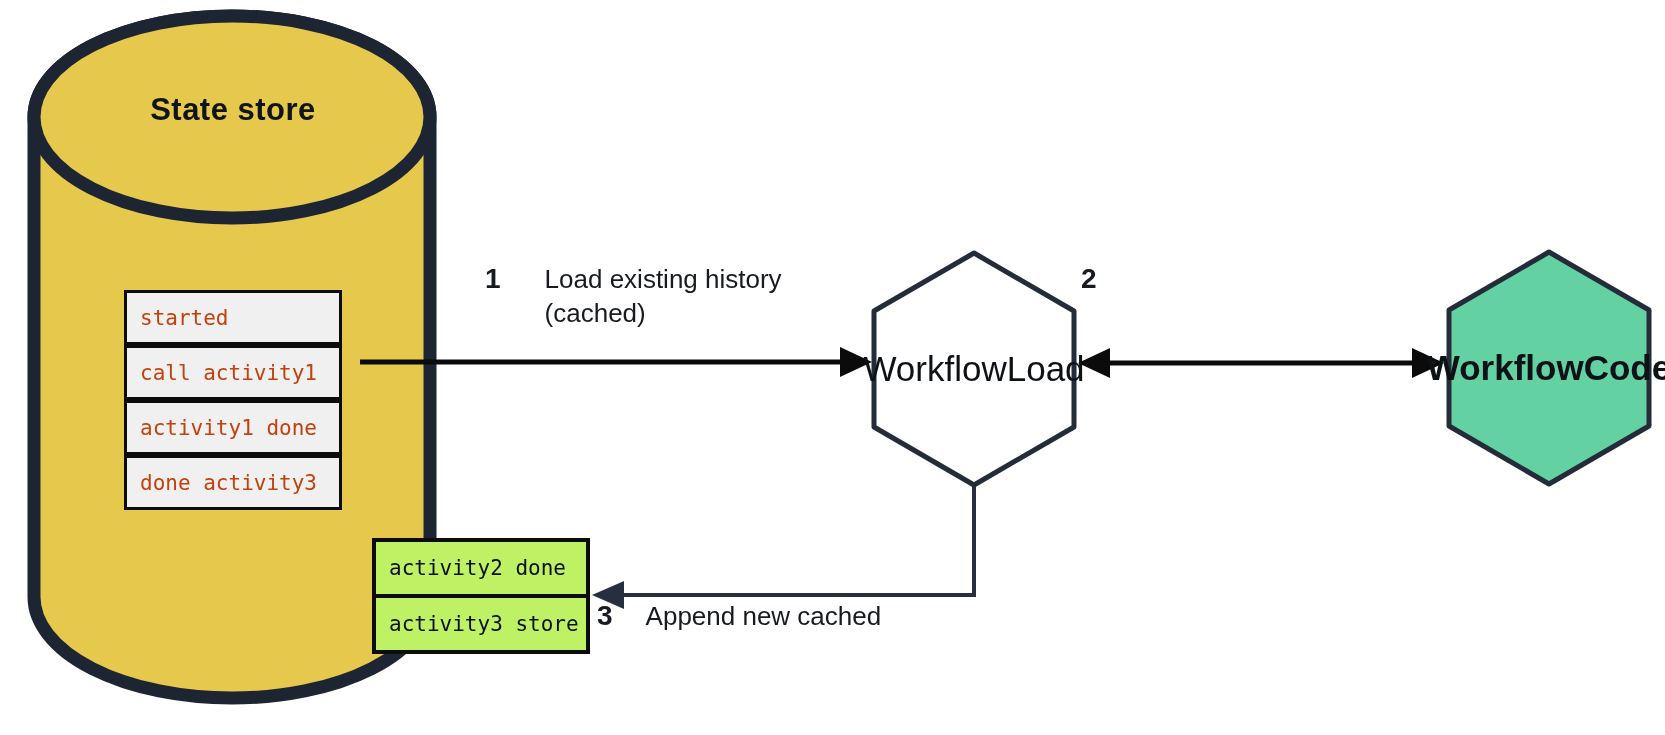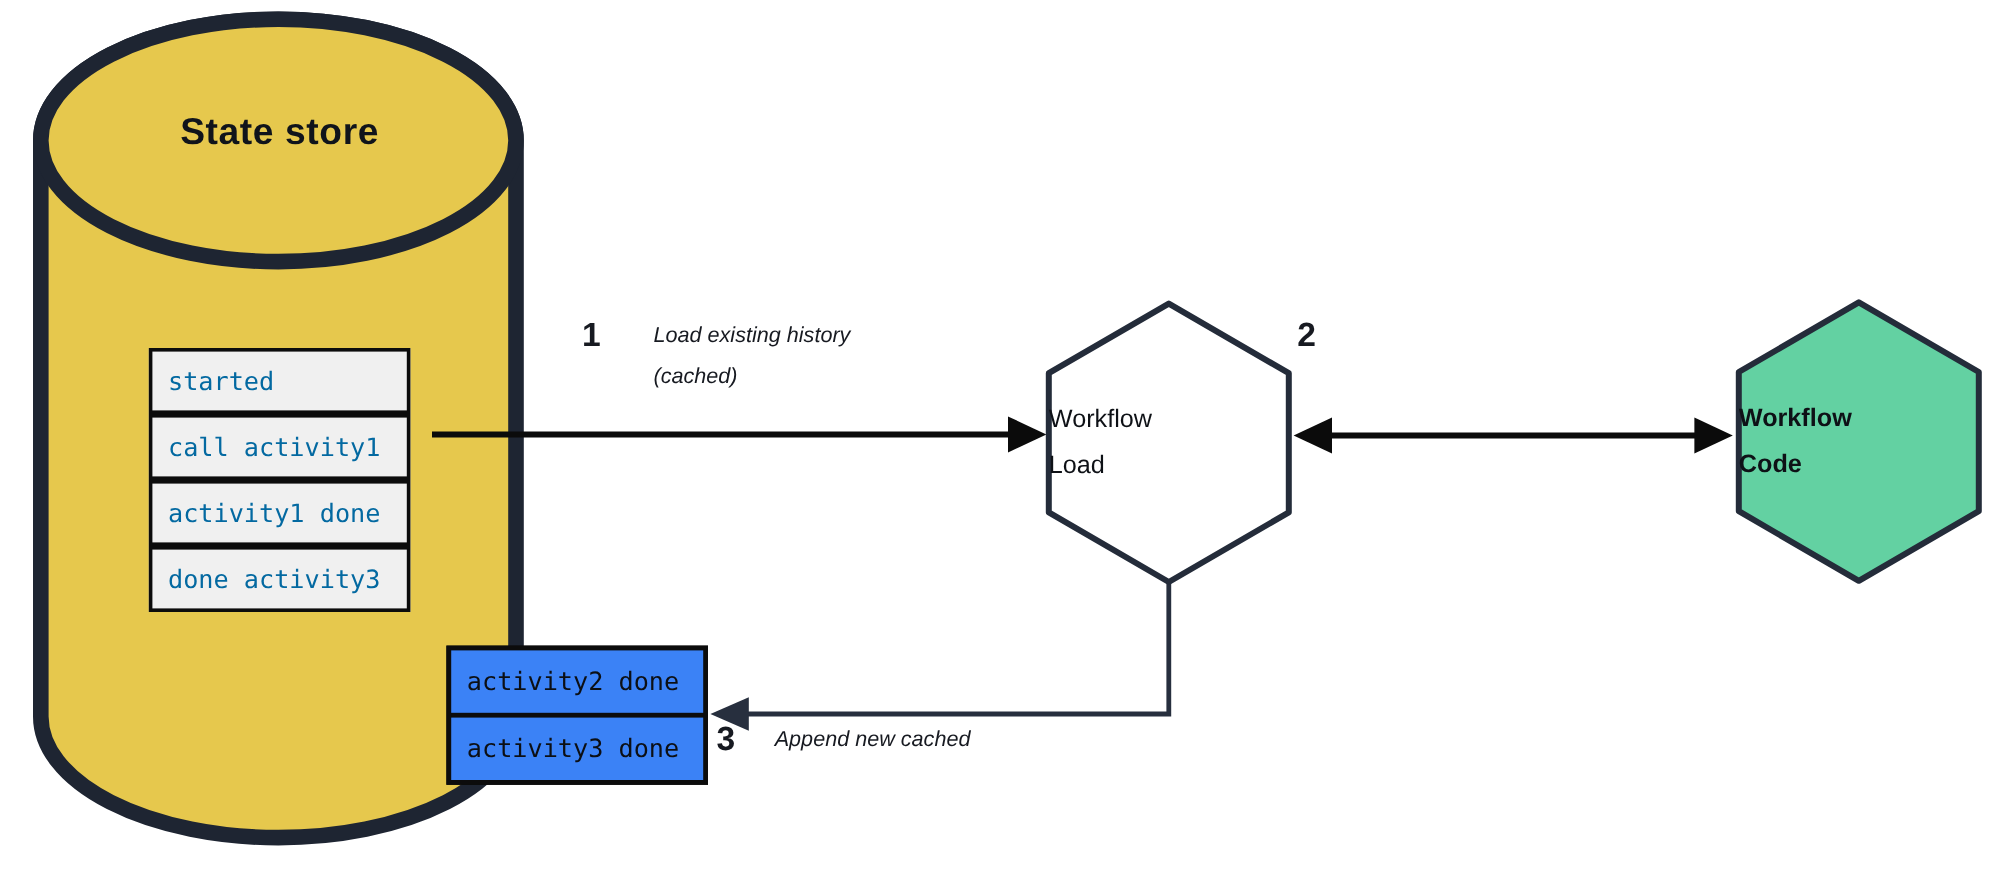--- a/index.html
+++ b/index.html
@@ -33,36 +33,36 @@
   .cell {
     box-sizing: border-box;
     width: 218px; height: 55px;
     background: #F0F0F0;
     border: 3px solid #0c0c0c;
     display: flex; align-items: center;
     padding-left: 13px;
     font-family: "DejaVu Sans Mono", "Liberation Mono", monospace;
     font-size: 21px;
     font-weight: 500;
-    color: #0369a1;
+    color: #c2410c;
     white-space: nowrap;
   }
 
   
   .donebox {
     position: absolute;
     left: 372px; top: 538px; width: 218px;
     box-sizing: border-box;
     border: 4px solid #0c0c0c;
     background: #0c0c0c;
   }
   .dcell {
     box-sizing: border-box;
     width: 100%; height: 52px;
-    background: #3b82f6;
+    background: #bef264;
     display: flex; align-items: center;
     padding-left: 13px;
     font-family: "DejaVu Sans Mono", "Liberation Mono", monospace;
     font-size: 21px;
     font-weight: 500;
     color: #0c0f14;
     white-space: nowrap;
   }
   .dcell + .dcell { margin-top: 4px; }
 
@@ -71,33 +71,33 @@
     position: absolute;
     display: flex;
     align-items: flex-start;
     color: #171a21;
   }
   .step .num {
     font-weight: 700;
     font-size: 28px;
     line-height: 34px;
   }
-  .step .lines span { display: block; font-size: 18px; line-height: 34px; font-style: italic; }
+  .step .lines span { display: block; font-size: 26px; line-height: 34px; }
   .step1 { left: 485px; top: 262px; gap: 44px; }
   .step2 { left: 1081px; top: 262px; gap: 31px; }
   .step3 { left: 597px; top: 599px; gap: 33px; }
 
   
   .hexlabel {
     position: absolute;
     width: 200px; height: 116px;
-    display: flex; flex-direction: column;
-    align-items: flex-start; justify-content: center;
+    display: flex; flex-direction: row;
+    align-items: center; justify-content: center;
     text-align: center;
-    font-size: 21px;
+    font-size: 35px;
     line-height: 38px;
     color: #0e1116;
   }
   .hexlabel.actor { left: 874px; top: 311px; font-weight: 400; }
   .hexlabel.code  { left: 1449px; top: 310px; font-weight: 700; }
 </style>
 </head>
 <body>
 
 <div class="canvas">
@@ -126,21 +126,21 @@
 
   <div class="stack">
     <div class="cell">started</div>
     <div class="cell">call activity1</div>
     <div class="cell">activity1 done</div>
     <div class="cell">done activity3</div>
   </div>
 
   <div class="donebox">
     <div class="dcell">activity2 done</div>
-    <div class="dcell">activity3 done</div>
+    <div class="dcell">activity3 store</div>
   </div>
 
   <div class="step step1">
     <span class="num">1</span>
     <span class="lines">
       <span>Load existing history</span>
       <span>(cached)</span>
     </span>
   </div>
 

